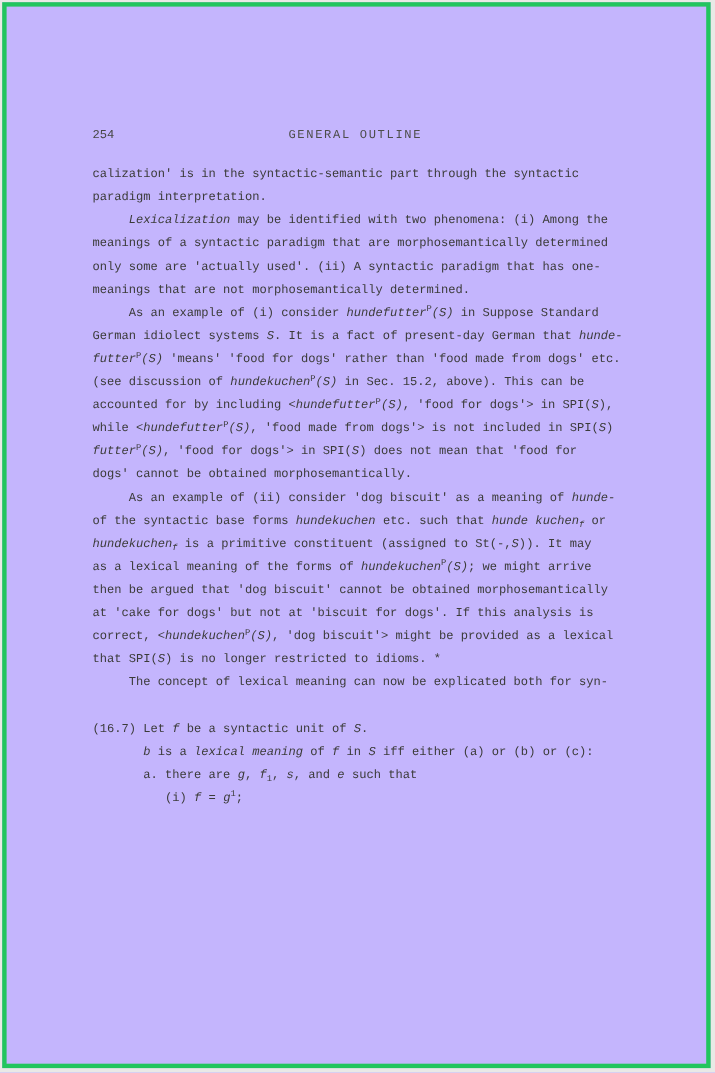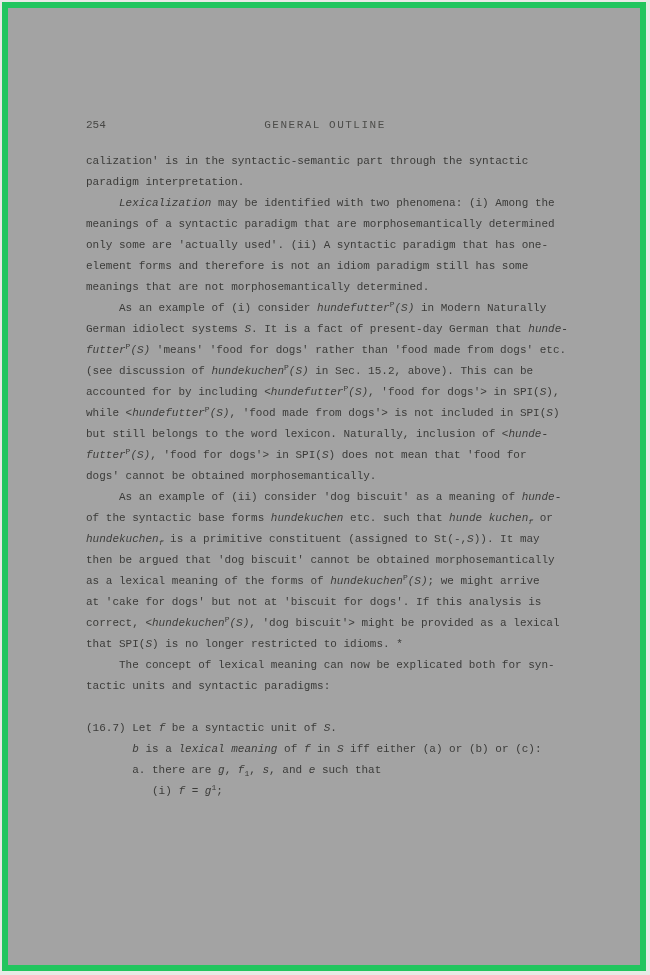--- a/index.html
+++ b/index.html
@@ -13,22 +13,22 @@
     font-family: "Liberation Mono", "DejaVu Sans Mono", monospace;
     position: relative;
     overflow: hidden;
   }
   .scan-page {
     position: absolute;
     left: 2px;
     top: 2px;
     width: 644px;
     height: 969px;
-    background: #a3a3a3;
-    border: 6px solid #22c55e;
+    background: #c4b5fd;
+    border: 4px solid #22c55e;
     box-sizing: border-box;
   }
   .page-header {
     position: absolute;
     left: 78px;
     top: 111px;
     width: 494px;
     height: 16px;
     font-size: 11px;
     color: #474745;
@@ -82,40 +82,37 @@
   <div class="page-header">
     <span class="page-number">254</span>
     <span class="running-head">GENERAL OUTLINE</span>
   </div>
   <div class="page-body">
       <div class="text-line"><span>calization' is in the syntactic-semantic part through the syntactic</span></div>
       <div class="text-line"><span>paradigm interpretation.</span></div>
       <div class="text-line"><span>     </span><span class="seg-i">Lexicalization</span><span> may be identified with two phenomena: (i) Among the</span></div>
       <div class="text-line"><span>meanings of a syntactic paradigm that are morphosemantically determined</span></div>
       <div class="text-line"><span>only some are 'actually used'. (ii) A syntactic paradigm that has one-</span></div>
-      <div class="text-line"><span>element forms and therefore is not an idiom paradigm still has some</span></div>
       <div class="text-line"><span>meanings that are not morphosemantically determined.</span></div>
-      <div class="text-line"><span>     As an example of (i) consider </span><span class="seg-i">hundefutter</span><span class="v-sup">P</span><span class="seg-i">(S)</span><span> in Modern Naturally</span></div>
+      <div class="text-line"><span>     As an example of (i) consider </span><span class="seg-i">hundefutter</span><span class="v-sup">P</span><span class="seg-i">(S)</span><span> in Suppose Standard</span></div>
       <div class="text-line"><span>German idiolect systems </span><span class="seg-i">S</span><span>. It is a fact of present-day German that </span><span class="seg-i">hunde-</span></div>
       <div class="text-line"><span class="seg-i">futter</span><span class="v-sup">P</span><span class="seg-i">(S)</span><span> 'means' 'food for dogs' rather than 'food made from dogs' etc.</span></div>
       <div class="text-line"><span>(see discussion of </span><span class="seg-i">hundekuchen</span><span class="v-sup">P</span><span class="seg-i">(S)</span><span> in Sec. 15.2, above). This can be</span></div>
       <div class="text-line"><span>accounted for by including &lt;</span><span class="seg-i">hundefutter</span><span class="v-sup">P</span><span class="seg-i">(S)</span><span>, 'food for dogs'&gt; in SPI(</span><span class="seg-i">S</span><span>),</span></div>
       <div class="text-line"><span>while &lt;</span><span class="seg-i">hundefutter</span><span class="v-sup">P</span><span class="seg-i">(S)</span><span>, 'food made from dogs'&gt; is not included in SPI(</span><span class="seg-i">S</span><span>)</span></div>
-      <div class="text-line"><span>but still belongs to the word lexicon. Naturally, inclusion of &lt;</span><span class="seg-i">hunde-</span></div>
       <div class="text-line"><span class="seg-i">futter</span><span class="v-sup">P</span><span class="seg-i">(S)</span><span>, 'food for dogs'&gt; in SPI(</span><span class="seg-i">S</span><span>) does not mean that 'food for</span></div>
       <div class="text-line"><span>dogs' cannot be obtained morphosemantically.</span></div>
       <div class="text-line"><span>     As an example of (ii) consider 'dog biscuit' as a meaning of </span><span class="seg-i">hunde-</span></div>
       <div class="text-line"><span>of the syntactic base forms </span><span class="seg-i">hundekuchen</span><span> etc. such that </span><span class="seg-i">hunde kuchen</span><span class="seg-i v-sub">f</span><span> or</span></div>
       <div class="text-line"><span class="seg-i">hundekuchen</span><span class="seg-i v-sub">f</span><span> is a primitive constituent (assigned to St(-,</span><span class="seg-i">S</span><span>)). It may</span></div>
+      <div class="text-line"><span>as a lexical meaning of the forms of </span><span class="seg-i">hundekuchen</span><span class="v-sup">P</span><span class="seg-i">(S)</span><span>; we might arrive</span></div>
       <div class="text-line"><span>then be argued that 'dog biscuit' cannot be obtained morphosemantically</span></div>
-      <div class="text-line"><span>as a lexical meaning of the forms of </span><span class="seg-i">hundekuchen</span><span class="v-sup">P</span><span class="seg-i">(S)</span><span>; we might arrive</span></div>
       <div class="text-line"><span>at 'cake for dogs' but not at 'biscuit for dogs'. If this analysis is</span></div>
       <div class="text-line"><span>correct, &lt;</span><span class="seg-i">hundekuchen</span><span class="v-sup">P</span><span class="seg-i">(S)</span><span>, 'dog biscuit'&gt; might be provided as a lexical</span></div>
       <div class="text-line"><span>that SPI(</span><span class="seg-i">S</span><span>) is no longer restricted to idioms. *</span></div>
       <div class="text-line"><span>     The concept of lexical meaning can now be explicated both for syn-</span></div>
-      <div class="text-line"><span>tactic units and syntactic paradigms:</span></div>
       <div class="text-line">&nbsp;</div>
       <div class="text-line"><span>(16.7) Let </span><span class="seg-i">f</span><span> be a syntactic unit of </span><span class="seg-i">S</span><span>.</span></div>
       <div class="text-line"><span>       </span><span class="seg-i">b</span><span> is a </span><span class="seg-i">lexical meaning</span><span> of </span><span class="seg-i">f</span><span> in </span><span class="seg-i">S</span><span> iff either (a) or (b) or (c):</span></div>
       <div class="text-line"><span>       a. there are </span><span class="seg-i">g</span><span>, </span><span class="seg-i">f</span><span class="v-sub">1</span><span>, </span><span class="seg-i">s</span><span>, and </span><span class="seg-i">e</span><span> such that</span></div>
       <div class="text-line"><span>          (i) </span><span class="seg-i">f</span><span> = </span><span class="seg-i">g</span><span class="v-sup">1</span><span>;</span></div>
     </div>
 </div>
 
 </body></html>

